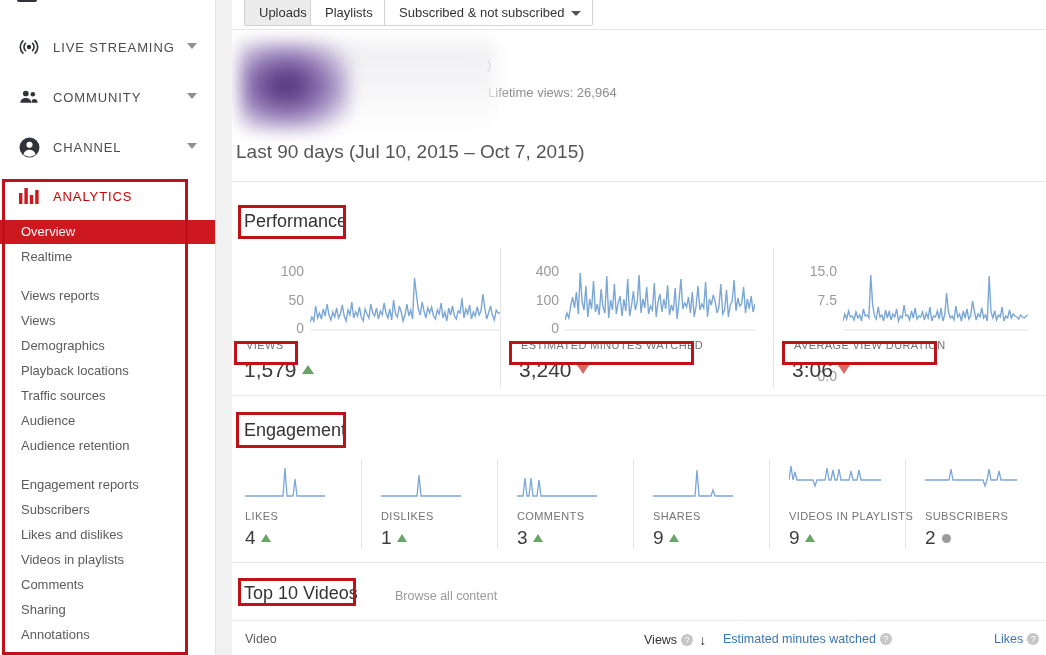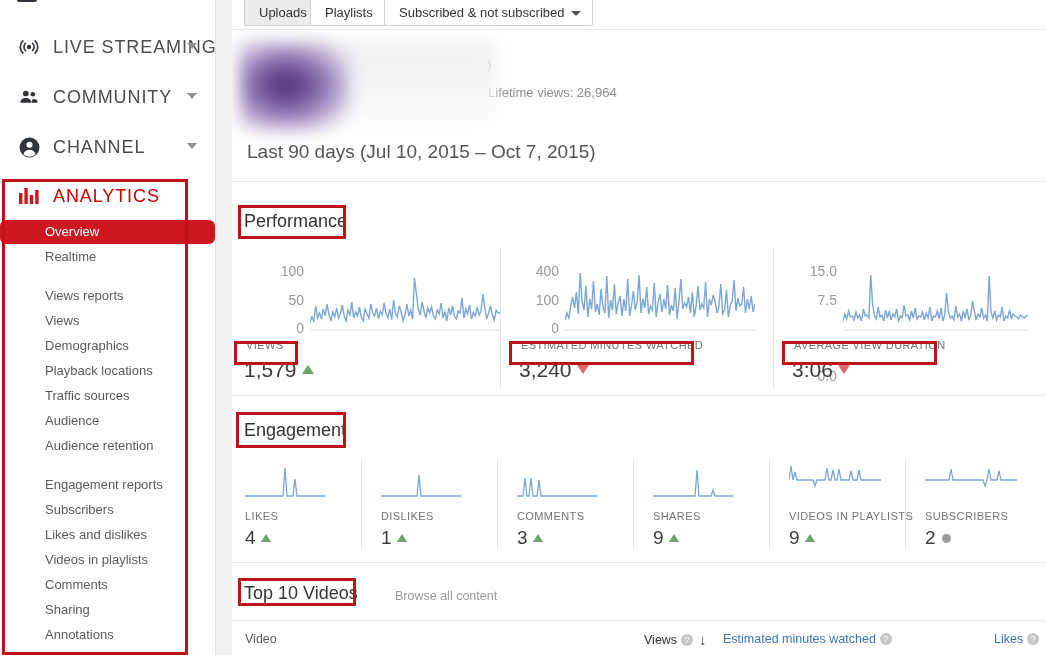--- a/index.html
+++ b/index.html
@@ -35,39 +35,38 @@
     padding-left: 17px;
     box-sizing: border-box;
     cursor: pointer;
   }
   .nav-group .gicon {
     width: 24px; height: 24px;
     display: flex; align-items: center; justify-content: center;
     margin-right: 12px; flex: none;
   }
   .nav-group .glabel {
-    font-size: 18px; letter-spacing: 0.9px; color: #4c4c4c;
+    font-size: 13px; letter-spacing: 0.9px; color: #4c4c4c;
     text-transform: uppercase; white-space: nowrap;
   }
   .nav-group .chev {
     position: absolute; right: 18px; top: 50%; margin-top: -4px;
     width: 0; height: 0;
     border-left: 5.5px solid transparent;
     border-right: 5.5px solid transparent;
     border-top: 6px solid #909090;
   }
   .nav-group.analytics .glabel { color: #c00; }
 
   .nav-sub {
     height: 25px; line-height: 25px;
-    padding-left: 45px;
+    padding-left: 21px;
     font-size: 13px; color: #5b5b5b;
     cursor: pointer; white-space: nowrap;
     box-sizing: border-box;
-    border-radius: 6px;
   }
   .nav-sub.active {
     background: #cc181e; color: #ffffff;
     height: 24px; line-height: 24px;
   }
   .nav-spacer { height: 14px; }
   .beta-badge {
     display: inline-block;
     border: 1px solid #cc181e; color: #cc181e;
     font-size: 10px; line-height: 11px;
@@ -151,21 +150,21 @@
     background: linear-gradient(180deg,#efeff1 0%, #f4f4f6 45%, #ffffff 100%);
     filter: blur(9px);
   }
   .blur-blob {
     position: absolute; left: 8px; top: 14px;
     width: 110px; height: 88px;
     background: radial-gradient(ellipse at 42% 48%, #4b3173 0%, #6d4f96 24%, #9c86bd 48%, #cfc5de 70%, rgba(244,244,246,0) 86%);
     filter: blur(8px);
   }
   .range-title {
-    position: absolute; left: 15px; top: 112px;
+    position: absolute; left: 4px; top: 112px;
     font-size: 19px; color: #555; white-space: nowrap;
   }
 
   
   .sec-title {
     position: absolute;
     font-size: 18px; color: #333; white-space: nowrap;
   }
 
   

